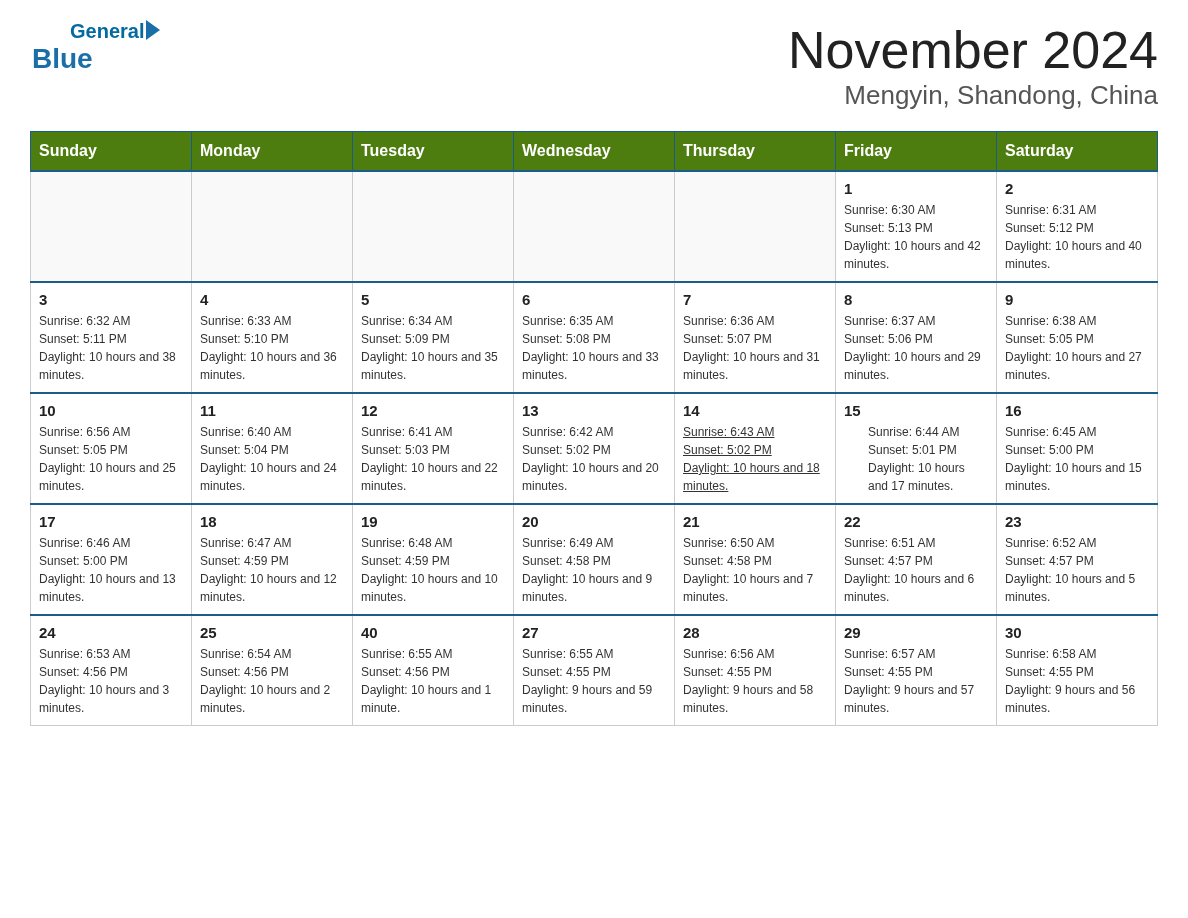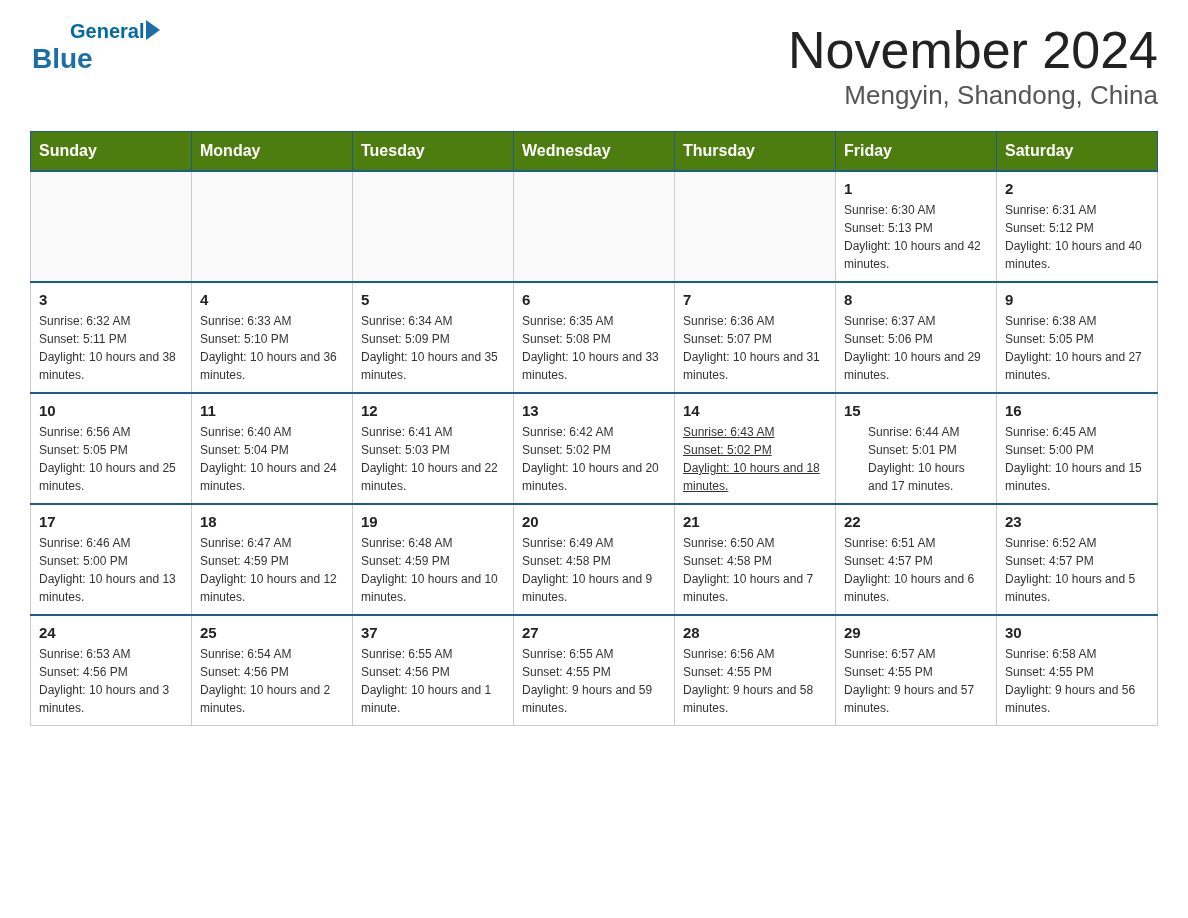--- a/index.html
+++ b/index.html
@@ -284,21 +284,21 @@
 Sunset: 4:56 PM
 Daylight: 10 hours and 3 minutes.</div>
         </td>
         <td>
           <div class="day-number">25</div>
           <div class="day-info" style="white-space: pre-line;">Sunrise: 6:54 AM
 Sunset: 4:56 PM
 Daylight: 10 hours and 2 minutes.</div>
         </td>
         <td>
-          <div class="day-number">37</div>
+          <div class="day-number">40</div>
           <div class="day-info" style="white-space: pre-line;">Sunrise: 6:55 AM
 Sunset: 4:56 PM
 Daylight: 10 hours and 1 minute.</div>
         </td>
         <td>
           <div class="day-number">27</div>
           <div class="day-info" style="white-space: pre-line;">Sunrise: 6:55 AM
 Sunset: 4:55 PM
 Daylight: 9 hours and 59 minutes.</div>
         </td>

